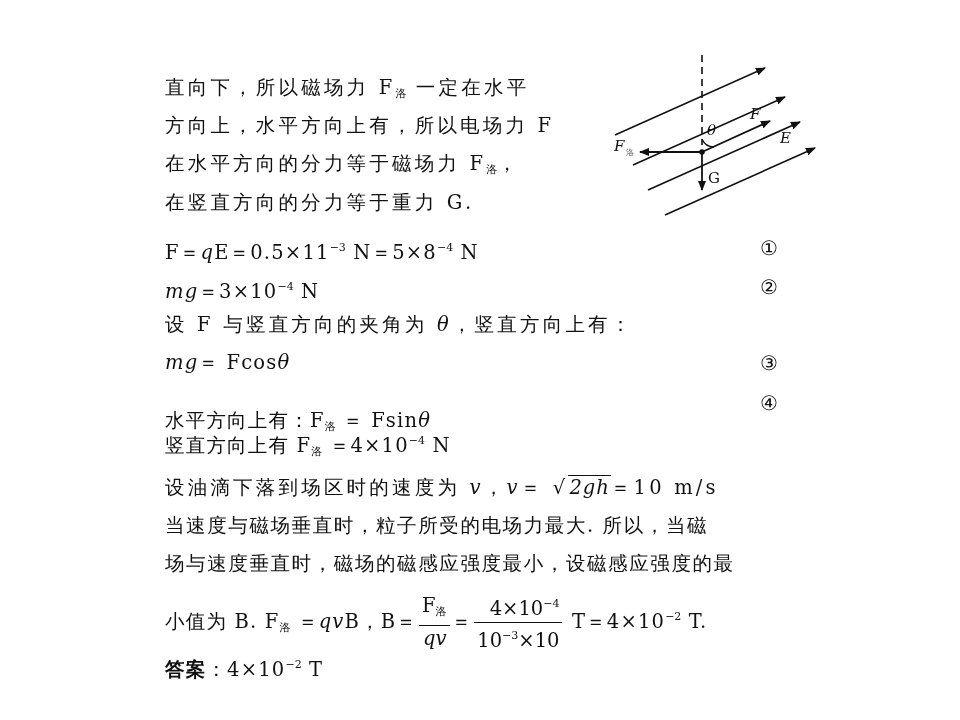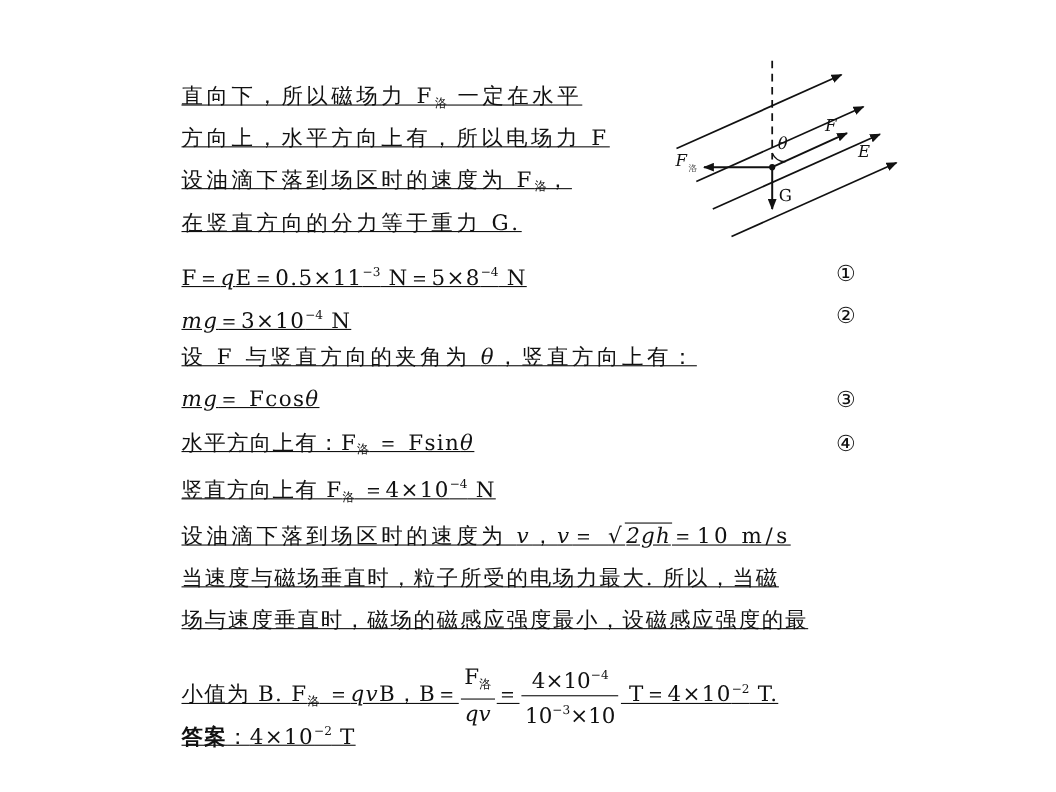--- a/index.html
+++ b/index.html
@@ -1,37 +1,37 @@
 <!DOCTYPE html>
 <html><head>
 <meta charset="utf-8">
 <style>
   html, body { margin:0; padding:0; background:#ffffff; }
   body { width:960px; height:720px; position:relative; overflow:hidden;
          font-family:"DejaVu Serif","Liberation Serif",serif; color:#111; }
-  .line { position:absolute; left:165px; font-size:19.5px; line-height:24px; white-space:nowrap; letter-spacing:3.2px;text-decoration:underline; }
+  .line { position:absolute; left:165px; font-size:19.5px; line-height:24px; white-space:nowrap; letter-spacing:3.2px; }
   .line.tight { letter-spacing:1.2px; }
   .sub { font-size:11px; vertical-align:-3px; letter-spacing:0; }
   .sup { font-size:11px; vertical-align:8px; letter-spacing:0; }
   .it { font-style:italic; }
   .num { position:absolute; left:760px; font-size:20px; line-height:24px; }
-  .frac { display:inline-block; vertical-align:middle; text-align:center; letter-spacing:0; margin:10px 2px; }
+  .frac { display:inline-block; vertical-align:middle; text-align:right; letter-spacing:0; margin:0 2px; }
   .frac .n { display:block; border-bottom:1.3px solid #111; padding:0 3px 1px; line-height:24px; }
   .frac .d { display:block; padding:1px 3px 0; line-height:24px; }
   .sqrt { border-top:1.3px solid #111; padding:0 1px; letter-spacing:1px; }
   .bold { font-weight:bold; }
   svg#diagram { position:absolute; left:600px; top:55px; }
   .dlabel { font-family:"DejaVu Serif","Liberation Serif",serif; font-style:italic; font-size:15px; fill:#111; }
 </style>
 </head>
 <body>
 
 <div class="line" style="top:76px"><span>直向下，所以磁场力 F</span><span class="sub">洛</span><span> 一定在水平</span></div>
 <div class="line" style="top:114px">方向上，水平方向上有，所以电场力 F</div>
-<div class="line" style="top:152px"><span>设油滴下落到场区时的速度为 F</span><span class="sub">洛</span><span>，</span></div>
+<div class="line" style="top:152px"><span>在水平方向的分力等于磁场力 F</span><span class="sub">洛</span><span>，</span></div>
 <div class="line" style="top:191px">在竖直方向的分力等于重力 G.</div>
 
 <svg id="diagram" width="225" height="165" viewBox="0 0 225 165">
   <defs>
     <marker id="ah" markerWidth="10" markerHeight="8" refX="9" refY="4" orient="auto" markerUnits="userSpaceOnUse">
       <path d="M0,0 L10,4 L0,8 Z" fill="#111"></path>
     </marker>
   </defs>
 
   <line x1="102" y1="0" x2="102" y2="90" stroke="#111" stroke-width="1.6" stroke-dasharray="7,5"></line>
@@ -61,21 +61,21 @@
 <div class="num" style="top:236px">①</div>
 
 <div class="line tight" style="top:275px"><span class="it">mg</span><span>＝3×10</span><span class="sup">−4</span><span> N</span></div>
 <div class="num" style="top:275px">②</div>
 
 <div class="line" style="top:313px"><span>设 F 与竖直方向的夹角为 </span><span class="it">θ</span><span>，竖直方向上有：</span></div>
 
 <div class="line tight" style="top:351px"><span class="it">mg</span><span>＝ Fcos</span><span class="it">θ</span></div>
 <div class="num" style="top:351px">③</div>
 
-<div class="line tight" style="top:391px"><span>水平方向上有：F</span><span class="sub">洛</span><span> ＝ Fsin</span><span class="it">θ</span></div>
+<div class="line tight" style="top:409px"><span>水平方向上有：F</span><span class="sub">洛</span><span> ＝ Fsin</span><span class="it">θ</span></div>
 <div class="num" style="top:391px">④</div>
 
 <div class="line tight" style="top:429px"><span>竖直方向上有 F</span><span class="sub">洛</span><span> ＝4×10</span><span class="sup">−4</span><span> N</span></div>
 
 <div class="line" style="top:476px"><span>设油滴下落到场区时的速度为 </span><span class="it">v</span><span>，</span><span class="it">v</span><span>＝ </span>√<span class="sqrt it">2gh</span><span>＝10 m/s</span></div>
 
 <div class="line" style="top:514px;letter-spacing:1.6px">当速度与磁场垂直时，粒子所受的电场力最大. 所以，当磁</div>
 <div class="line" style="top:552px;letter-spacing:1.6px">场与速度垂直时，磁场的磁感应强度最小，设磁感应强度的最</div>
 
 <div class="line tight" style="top:592px;line-height:50px"><span>小值为 B. F</span><span class="sub">洛</span><span> ＝</span><span class="it">qv</span><span>B，B＝</span><span class="frac"><span class="n"><span>F</span><span class="sub">洛</span></span><span class="d it">qv</span></span><span>＝</span><span class="frac"><span class="n"><span>4×10</span><span class="sup">−4</span></span><span class="d"><span>10</span><span class="sup">−3</span><span>×10</span></span></span><span> T＝4×10</span><span class="sup">−2</span><span> T.</span></div>

